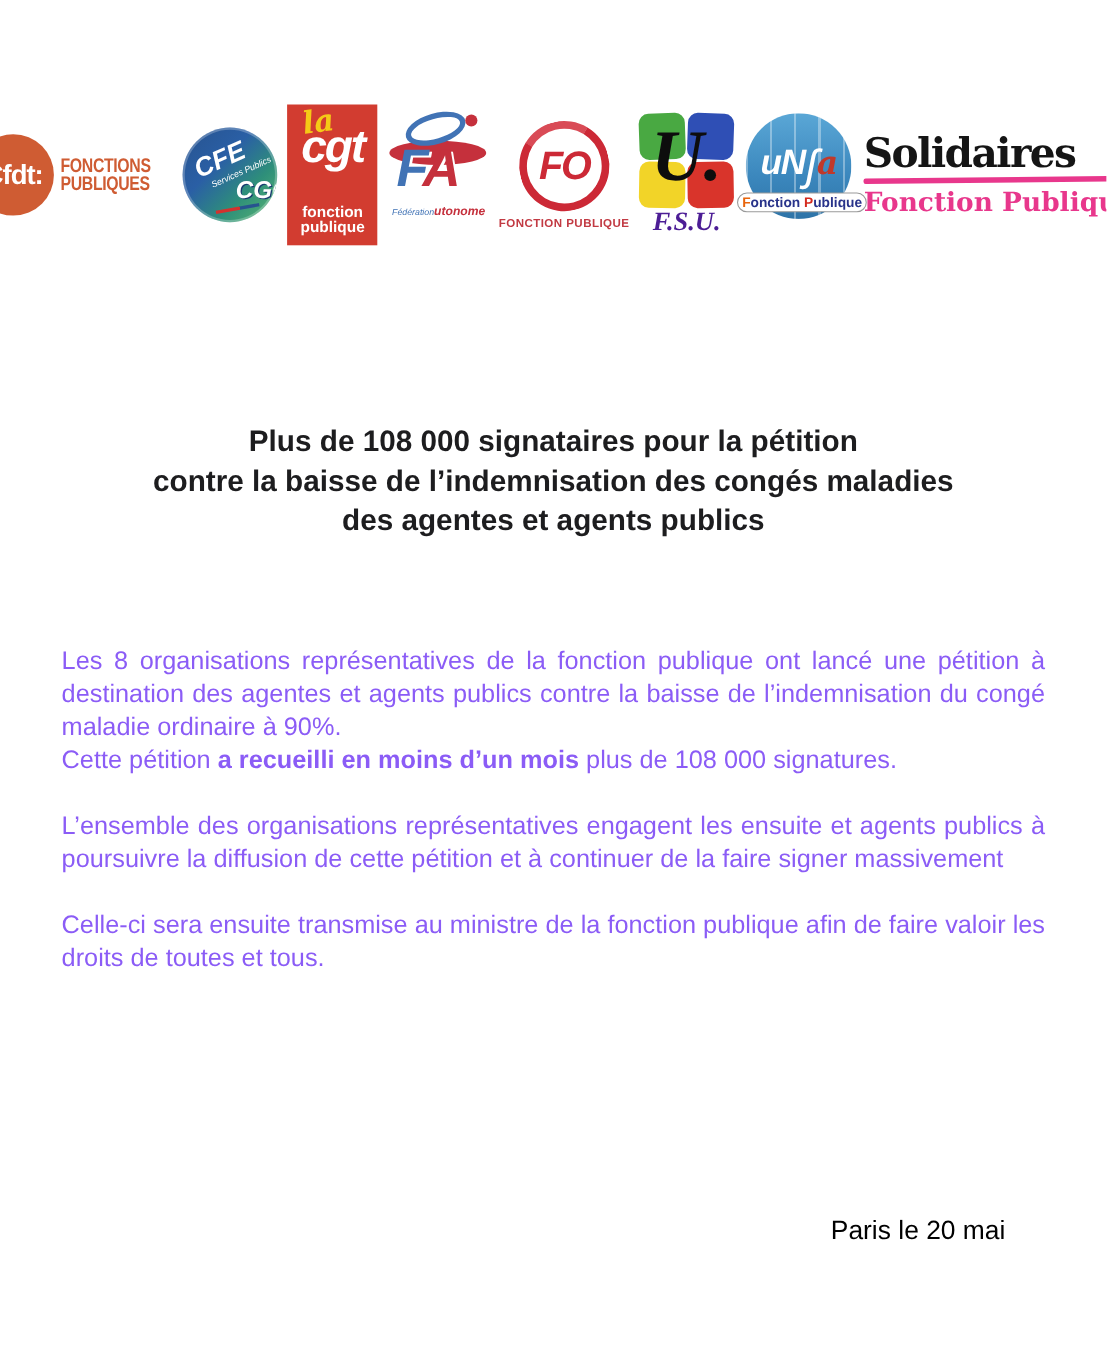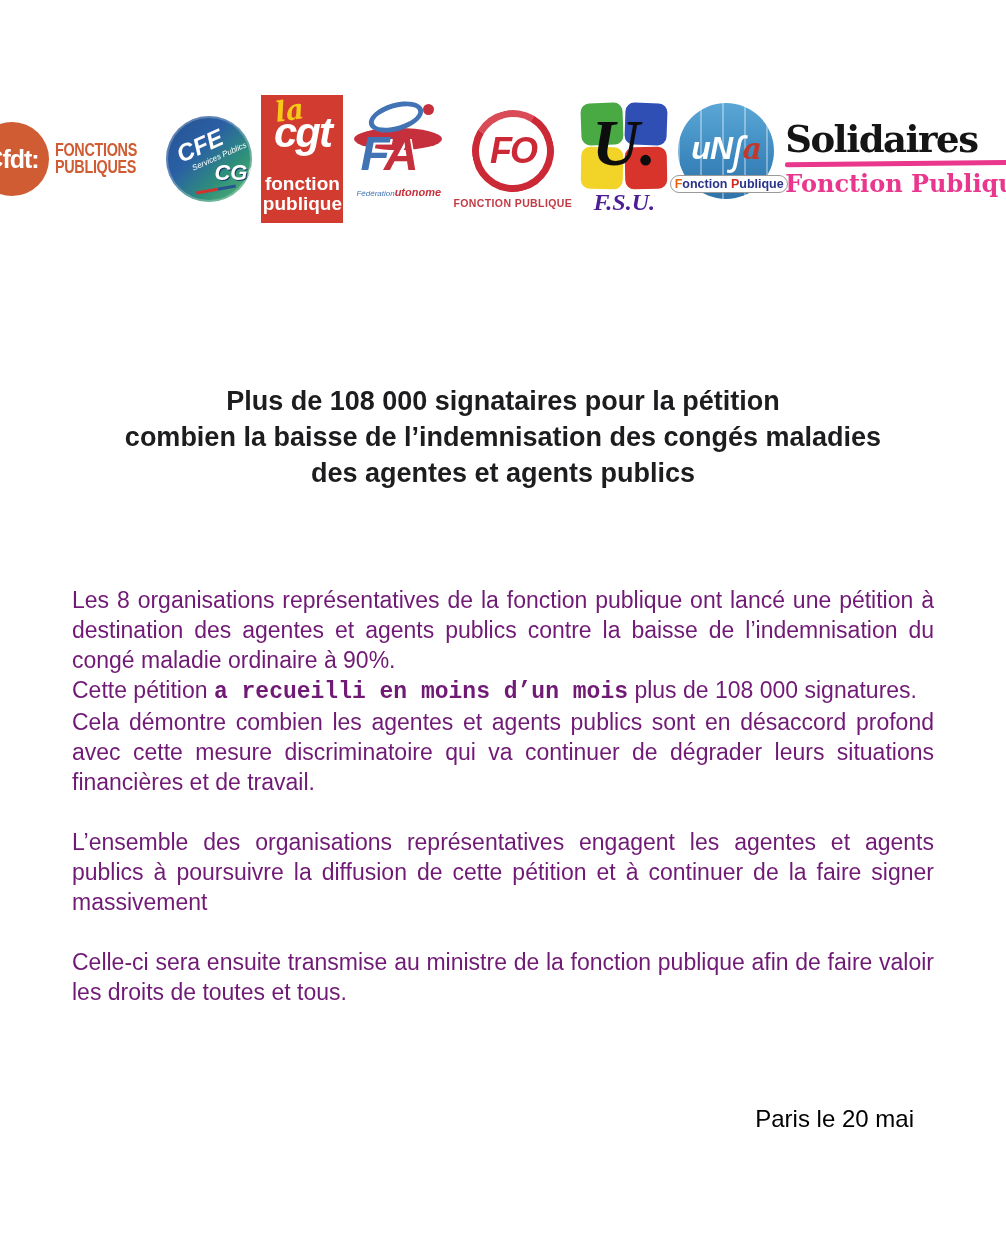--- a/index.html
+++ b/index.html
@@ -44,21 +44,21 @@
     background:linear-gradient(90deg,#d2322e 0 55%,#27538f 55% 100%); }
 
   
   .cgt {
     width:82px; height:128px; background:#d23c30; color:#fff;
     display:flex; flex-direction:column; align-items:center; font-weight:700;
   }
   .cgt-la { font-family:"DejaVu Serif", serif; font-style:italic; font-weight:700;
     color:#f5c916; font-size:28px; line-height:1; margin-top:2px; transform:rotate(-8deg); align-self:flex-start; margin-left:14px; }
   .cgt-main { font-size:42px; line-height:0.85; letter-spacing:-2px; margin-top:-10px;font-style:italic; }
-  .cgt-sub { margin-top:auto; margin-bottom:9px; font-size:19px; line-height:1.05; text-align:center; }
+  .cgt-sub { margin-top:auto; margin-bottom:9px; font-size:14px; line-height:1.05; text-align:center; }
 
   
   .fa { position:relative; width:92px; height:118px; }
   .fa-loop { position:absolute; top:3px; left:16px; width:56px; height:28px;
     border:5px solid #4173b5; border-radius:50%; transform:rotate(-16deg); }
   .fa-dot { position:absolute; top:4px; right:10px; width:11px; height:11px; border-radius:50%; background:#c5303c; }
   .fa-disc { position:absolute; top:28px; left:2px; width:88px; height:22px; border-radius:50%; background:#c5303c; }
   .fa-letters { position:absolute; top:30px; left:8px; font-style:italic; font-weight:800; font-size:48px; line-height:1; letter-spacing:-3px; }
   .fa-f { color:#4173b5; text-shadow:2px 2px 0 #fff; }
   .fa-a { color:#c5303c; text-shadow:2px 2px 0 #fff; }
@@ -114,26 +114,26 @@
   .sol-sub { font-family:"DejaVu Serif", serif; font-weight:700; font-size:24px; color:#e8378c; margin-top:3px; align-self:center; }
 
   
   .title {
     margin-top:158px; text-align:center; color:#1d1d1f;
     font-size:27px; line-height:36px; font-weight:700;
   }
   .title .tline { display:block; }
 
   
-  .body { margin-top:94px; padding:0 72px; color:#701a75; }
+  .body { margin-top:94px; padding:0 56px; color:#8b5cf6; }
   .body p {
     font-size:23px; line-height:30px; text-align:justify;
   }
   .body p.gap { margin-top:30px; }
-  .body strong { font-weight:700;font-family:Liberation Mono, monospace; }
+  .body strong { font-weight:700; }
 
   
   .footer { position:absolute; right:92px; top:1105px; }
   .date { font-size:24px; color:#000000; }
 </style>
 </head>
 <body>
 
 <div class="page">
 
@@ -197,29 +197,28 @@
     <div class="logo solidaires">
       <span class="sol-main">Solidaires</span>
       <span class="sol-underline"></span>
       <span class="sol-sub">Fonction Publique</span>
     </div>
 
   </header>
 
   <h1 class="title">
     <span class="tline">Plus de 108 000 signataires pour la pétition</span>
-    <span class="tline">combien la baisse de l’indemnisation des congés maladies</span>
+    <span class="tline">contre la baisse de l’indemnisation des congés maladies</span>
     <span class="tline">des agentes et agents publics</span>
   </h1>
 
   <main class="body">
     <p><span>Les 8 organisations représentatives de la fonction publique ont lancé une pétition à destination des agentes et agents publics contre la baisse de l’indemnisation du congé maladie ordinaire à 90%.</span></p>
     <p><span>Cette pétition </span><strong>a recueilli en moins d’un mois</strong><span> plus de 108 000 signatures.</span></p>
-    <p><span>Cela démontre combien les agentes et agents publics sont en désaccord profond avec cette mesure discriminatoire qui va continuer de dégrader leurs situations financières et de travail.</span></p>
-    <p class="gap"><span>L’ensemble des organisations représentatives engagent les agentes et agents publics à poursuivre la diffusion de cette pétition et à continuer de la faire signer massivement</span></p>
+    <p class="gap"><span>L’ensemble des organisations représentatives engagent les ensuite et agents publics à poursuivre la diffusion de cette pétition et à continuer de la faire signer massivement</span></p>
     <p class="gap"><span>Celle-ci sera ensuite transmise au ministre de la fonction publique afin de faire valoir les droits de toutes et tous.</span></p>
   </main>
 
   <footer class="footer">
     <p class="date">Paris le 20 mai</p>
   </footer>
 
 </div>
 
 </body></html>

